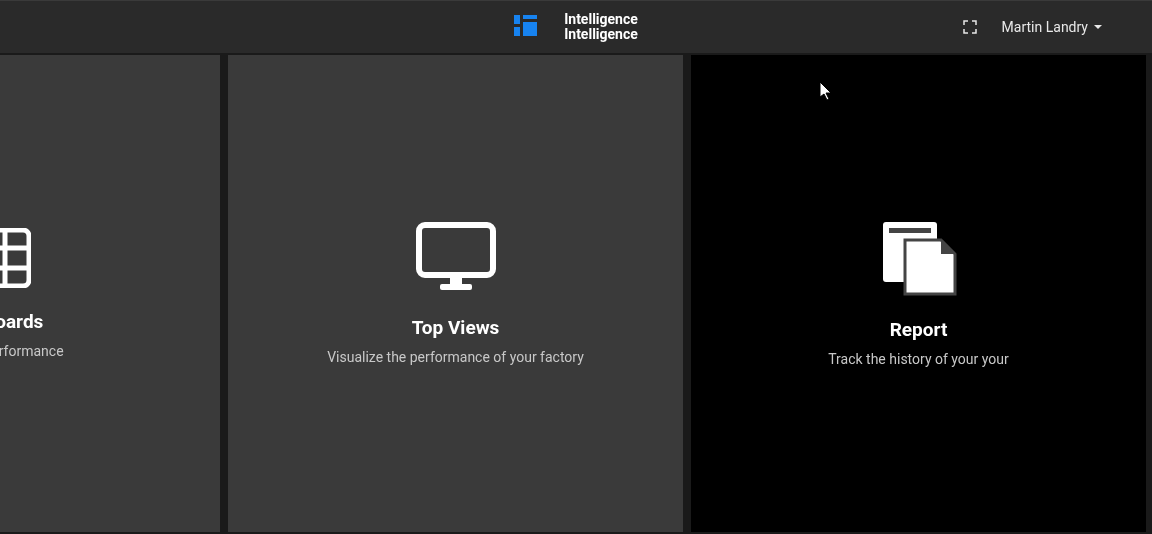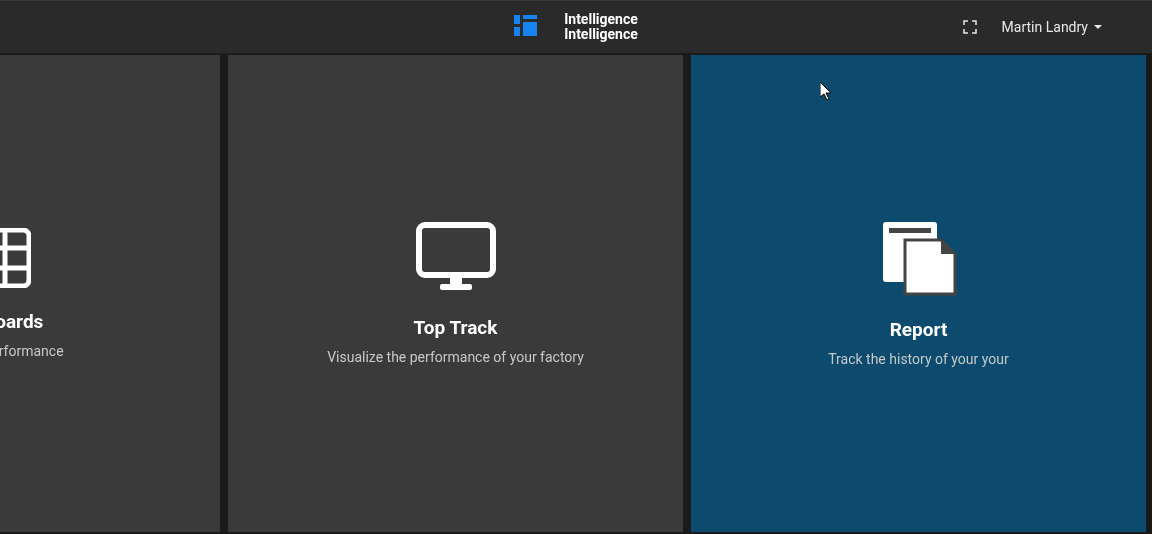--- a/index.html
+++ b/index.html
@@ -99,21 +99,21 @@
       background: #3a3a3a;
       display: flex;
       flex-direction: column;
       align-items: center;
       justify-content: center;
       cursor: pointer;
       flex-shrink: 0;
     }
     
     .card.hover {
-      background: #0c4a6e;
+      background: #000000;
     }
     
     .card-icon {
       margin-bottom: 18px;
     }
     
     .card-title {
       font-size: 19px;
       font-weight: 700;
       color: #ffffff;
@@ -188,21 +188,21 @@
   </div>
 
   <div class="card">
     <div class="card-icon">
       <svg width="80" height="72" viewBox="0 0 80 72">
         <rect x="3" y="3" width="74" height="50" rx="6" fill="none" stroke="#ffffff" stroke-width="6"></rect>
         <rect x="34" y="53" width="12" height="10" fill="#ffffff"></rect>
         <rect x="24" y="62" width="32" height="6" rx="2" fill="#ffffff"></rect>
       </svg>
     </div>
-    <div class="card-title">Top Track</div>
+    <div class="card-title">Top Views</div>
     <div class="card-subtitle">Visualize the performance of your factory</div>
   </div>
 
   <div class="card hover">
     <div class="card-icon">
       <svg width="76" height="76" viewBox="0 0 76 76">
         <rect x="2" y="2" width="54" height="60" rx="3" fill="#ffffff"></rect>
         <rect x="8" y="8" width="42" height="5" fill="#444444"></rect>
         <path d="M 24 20 L 60 20 L 74 34 L 74 74 L 24 74 Z" fill="#ffffff" stroke="#444444" stroke-width="3"></path>
         <path d="M 60 20 L 60 34 L 74 34 Z" fill="#444444"></path>

